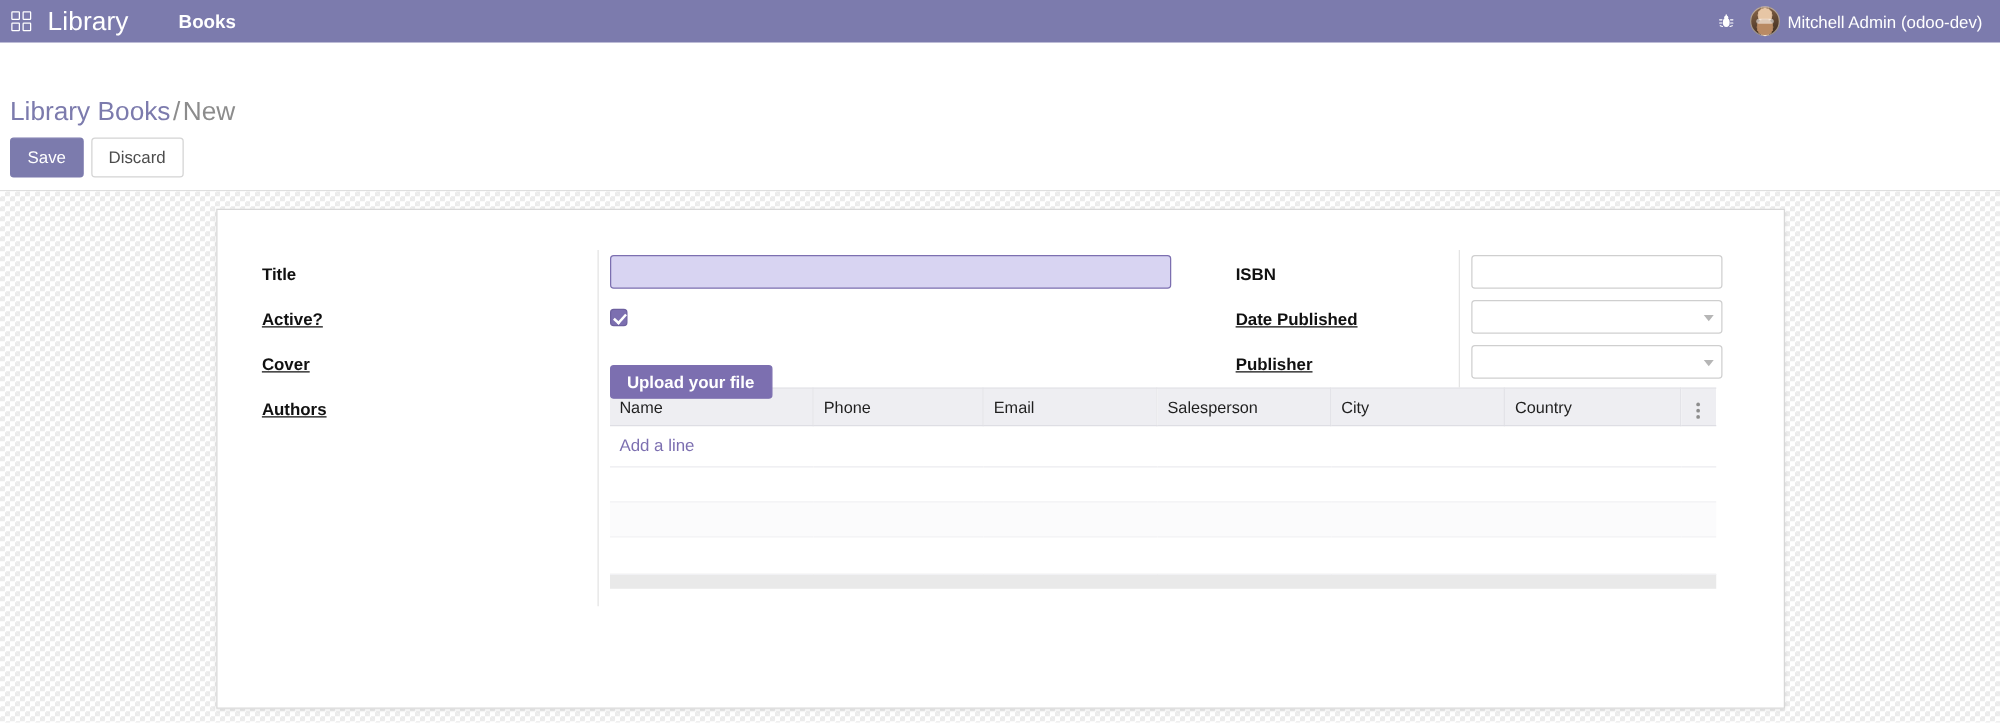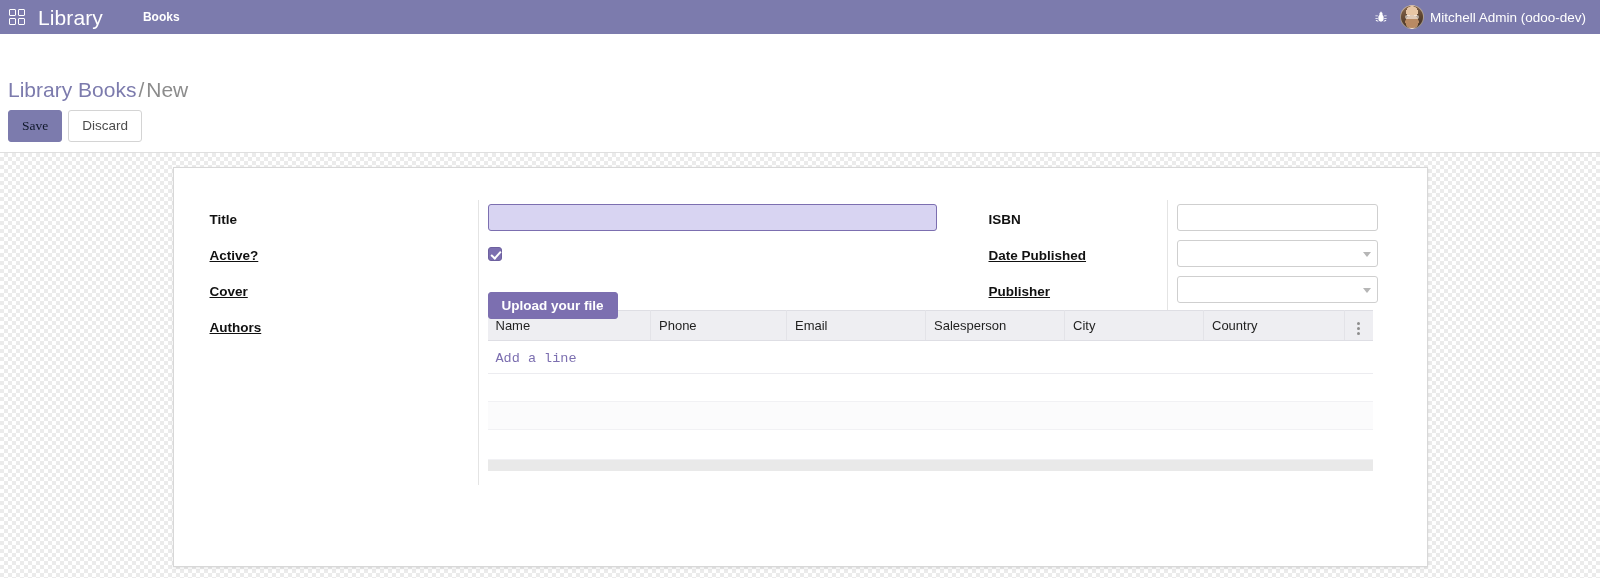--- a/index.html
+++ b/index.html
@@ -51,21 +51,21 @@
     letter-spacing: 0.1px;
     color: #ffffff;
     margin-left: 8px;
     margin-right: 30px;
     line-height: 1;
     cursor: pointer;
     white-space: nowrap;
   }
 
   .nav-menu-item {
-    font-size: 12px;
+    font-size: 15px;
     font-weight: 700;
     color: #ffffff;
     padding: 8px 10px;
     cursor: pointer;
     white-space: nowrap;
   }
 
   .nav-right {
     margin-left: auto;
     display: flex;
@@ -152,22 +152,21 @@
     line-height: 1;
     padding: 8px 13px;
     border-radius: 3px;
     cursor: pointer;
     white-space: nowrap;
     border: 1px solid transparent;
   }
   .btn-primary {
     background: #7c7bad;
     border-color: #7c7bad;
-    color: #0f172a;
-    font-family: Liberation Serif, serif;
+    color: #ffffff;
   }
   .btn-default {
     background: #ffffff;
     border-color: #d4d4d4;
     color: #4c4c4c;
   }
 
   
   .sheet-bg {
     height: 445px;
@@ -365,21 +364,20 @@
 
   .add-line-row td {
     padding: 7px 8px;
     border-bottom: 1px solid #ececf0;
   }
   .add-a-line {
     color: #7c6fb0;
     font-size: 13.5px;
     cursor: pointer;
     white-space: nowrap;
-    font-family: Liberation Mono, monospace;
   }
 
   .filler-row td {
     height: 28px;
     border-bottom: 1px solid #f1f1f4;
   }
   .filler-row.shaded td { background: #fbfbfc; }
   .filler-row.tall td   { height: 30px; }
 
   .o2m-footer td {

